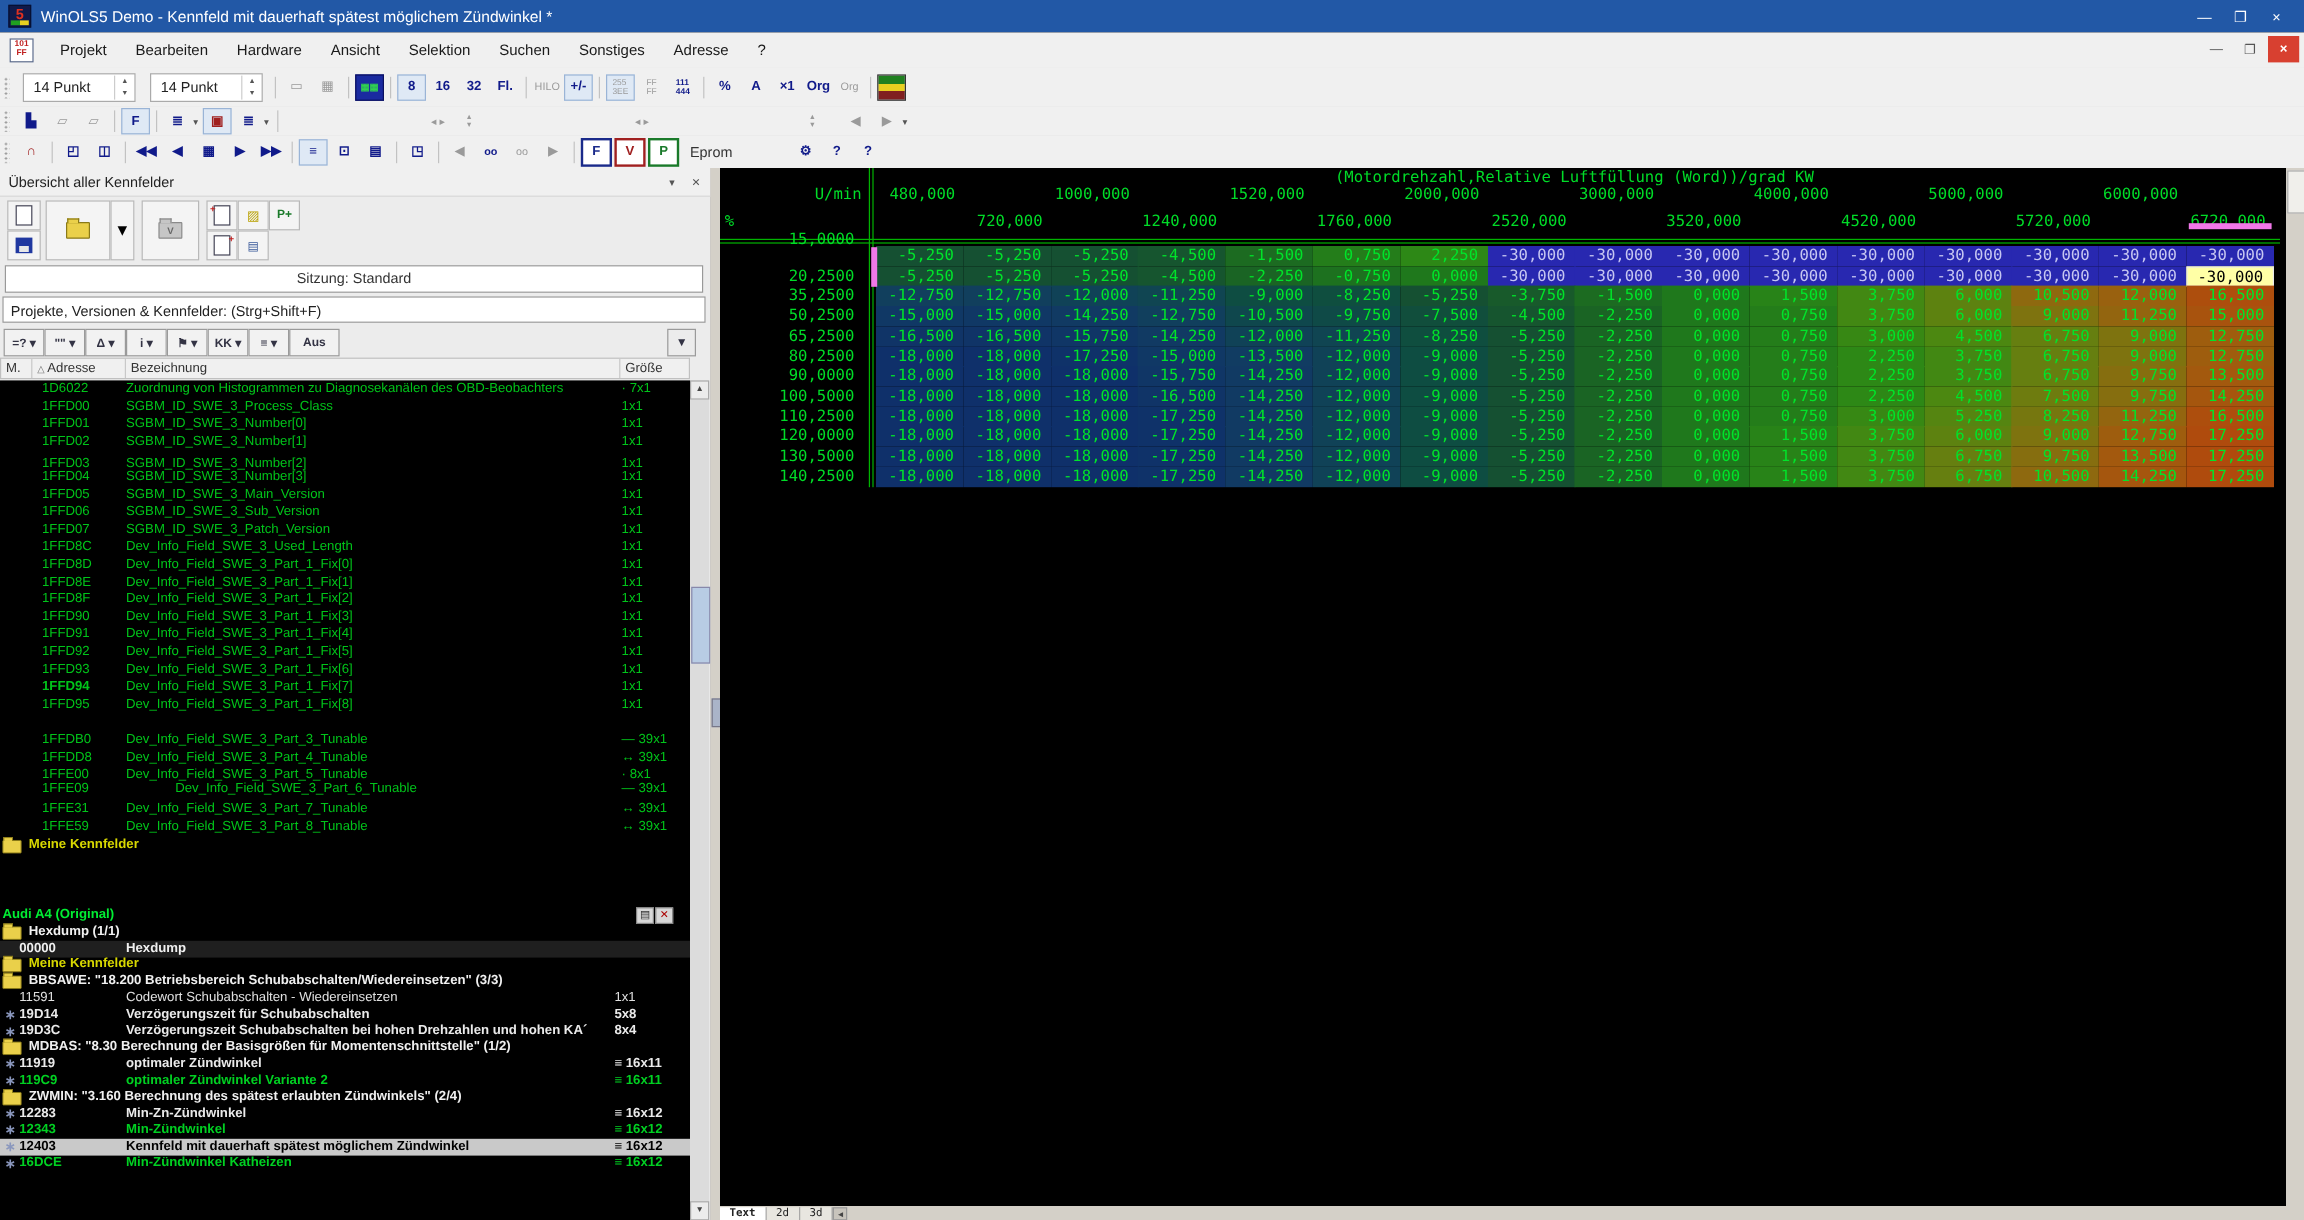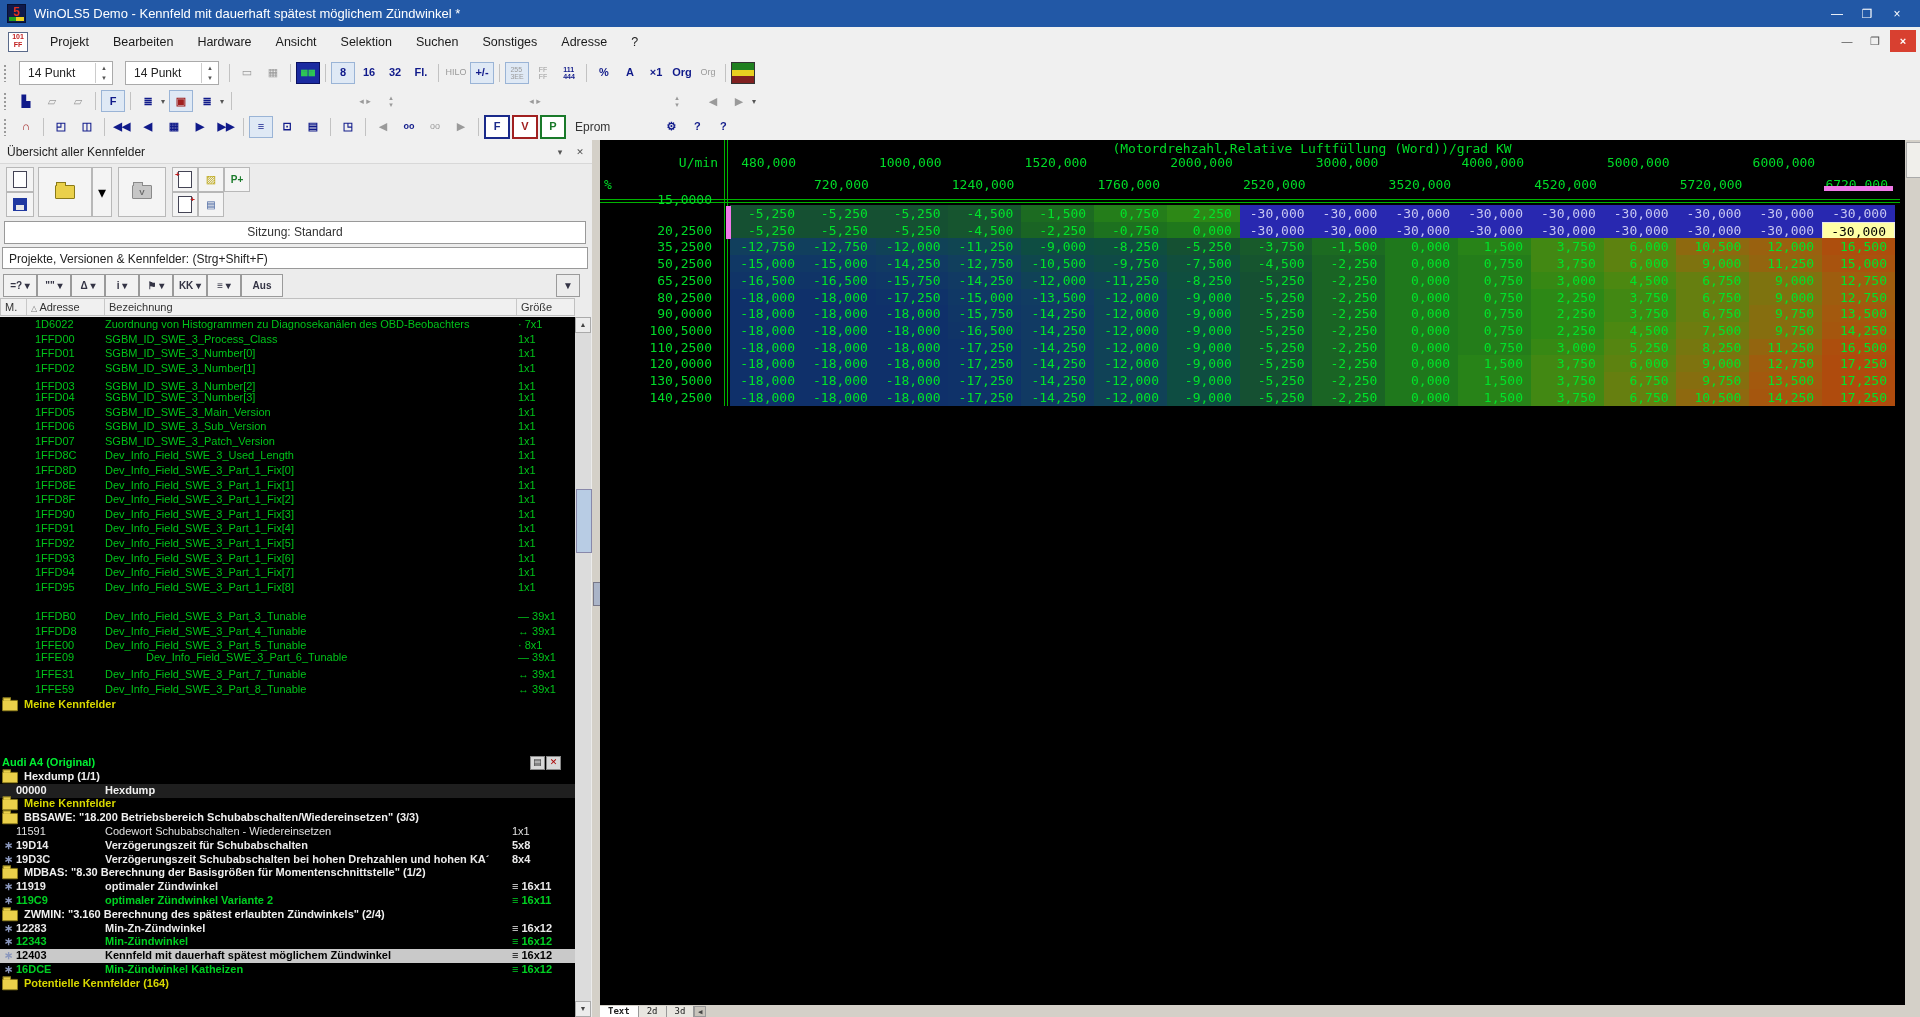--- a/index.html
+++ b/index.html
@@ -409,21 +409,21 @@
           <div class="laddr" style="position: absolute;">1FFD92</div>
           <div class="lname" style="position: absolute;">Dev_Info_Field_SWE_3_Part_1_Fix[5]</div>
           <div class="lsize" style="position: absolute;">1x1</div>
         </div>
         <div class="lrow" style="top: 234.6px;">
           <div class="laddr" style="position: absolute;">1FFD93</div>
           <div class="lname" style="position: absolute;">Dev_Info_Field_SWE_3_Part_1_Fix[6]</div>
           <div class="lsize" style="position: absolute;">1x1</div>
         </div>
         <div class="lrow" style="top: 249.2px;">
-          <div class="laddr" style="position: absolute;">1FFD94</div>
+          <div class="laddr" style="position: absolute; font-weight: bold;">1FFD94</div>
           <div class="lname" style="position: absolute;">Dev_Info_Field_SWE_3_Part_1_Fix[7]</div>
           <div class="lsize" style="position: absolute;">1x1</div>
         </div>
         <div class="lrow" style="top: 263.8px;">
           <div class="laddr" style="position: absolute;">1FFD95</div>
           <div class="lname" style="position: absolute;">Dev_Info_Field_SWE_3_Part_1_Fix[8]</div>
           <div class="lsize" style="position: absolute;">1x1</div>
         </div>
         <div class="lrow" style="top: 293px;">
           <div class="laddr" style="position: absolute;">1FFDB0</div>
@@ -533,24 +533,20 @@
           <div class="star">∗</div>
           <div class="taddr">12403</div>
           <div class="tname">Kennfeld mit dauerhaft spätest möglichem Zündwinkel</div>
           <div class="tsize">≡ 16x12</div>
         </div>
         <div class="trow c-green" style="top: 646px;">
           <div class="star">∗</div>
           <div class="taddr">16DCE</div>
           <div class="tname">Min-Zündwinkel Katheizen</div>
           <div class="tsize">≡ 16x12</div>
-        </div>
-        <div class="frow" style="top: 659.8px;">
-          <div class="i-folder fic"></div>
-          <div class="flab" style="color: rgb(216, 216, 0);">Potentielle Kennfelder (164)</div>
         </div>
       </div>
 
     <div id="pscroll">
       <div class="sbtn" style="top:0">▲</div>
       <div id="pthumb"></div>
       <div class="sbtn" style="bottom:0">▼</div>
     </div>
   </div>
 

